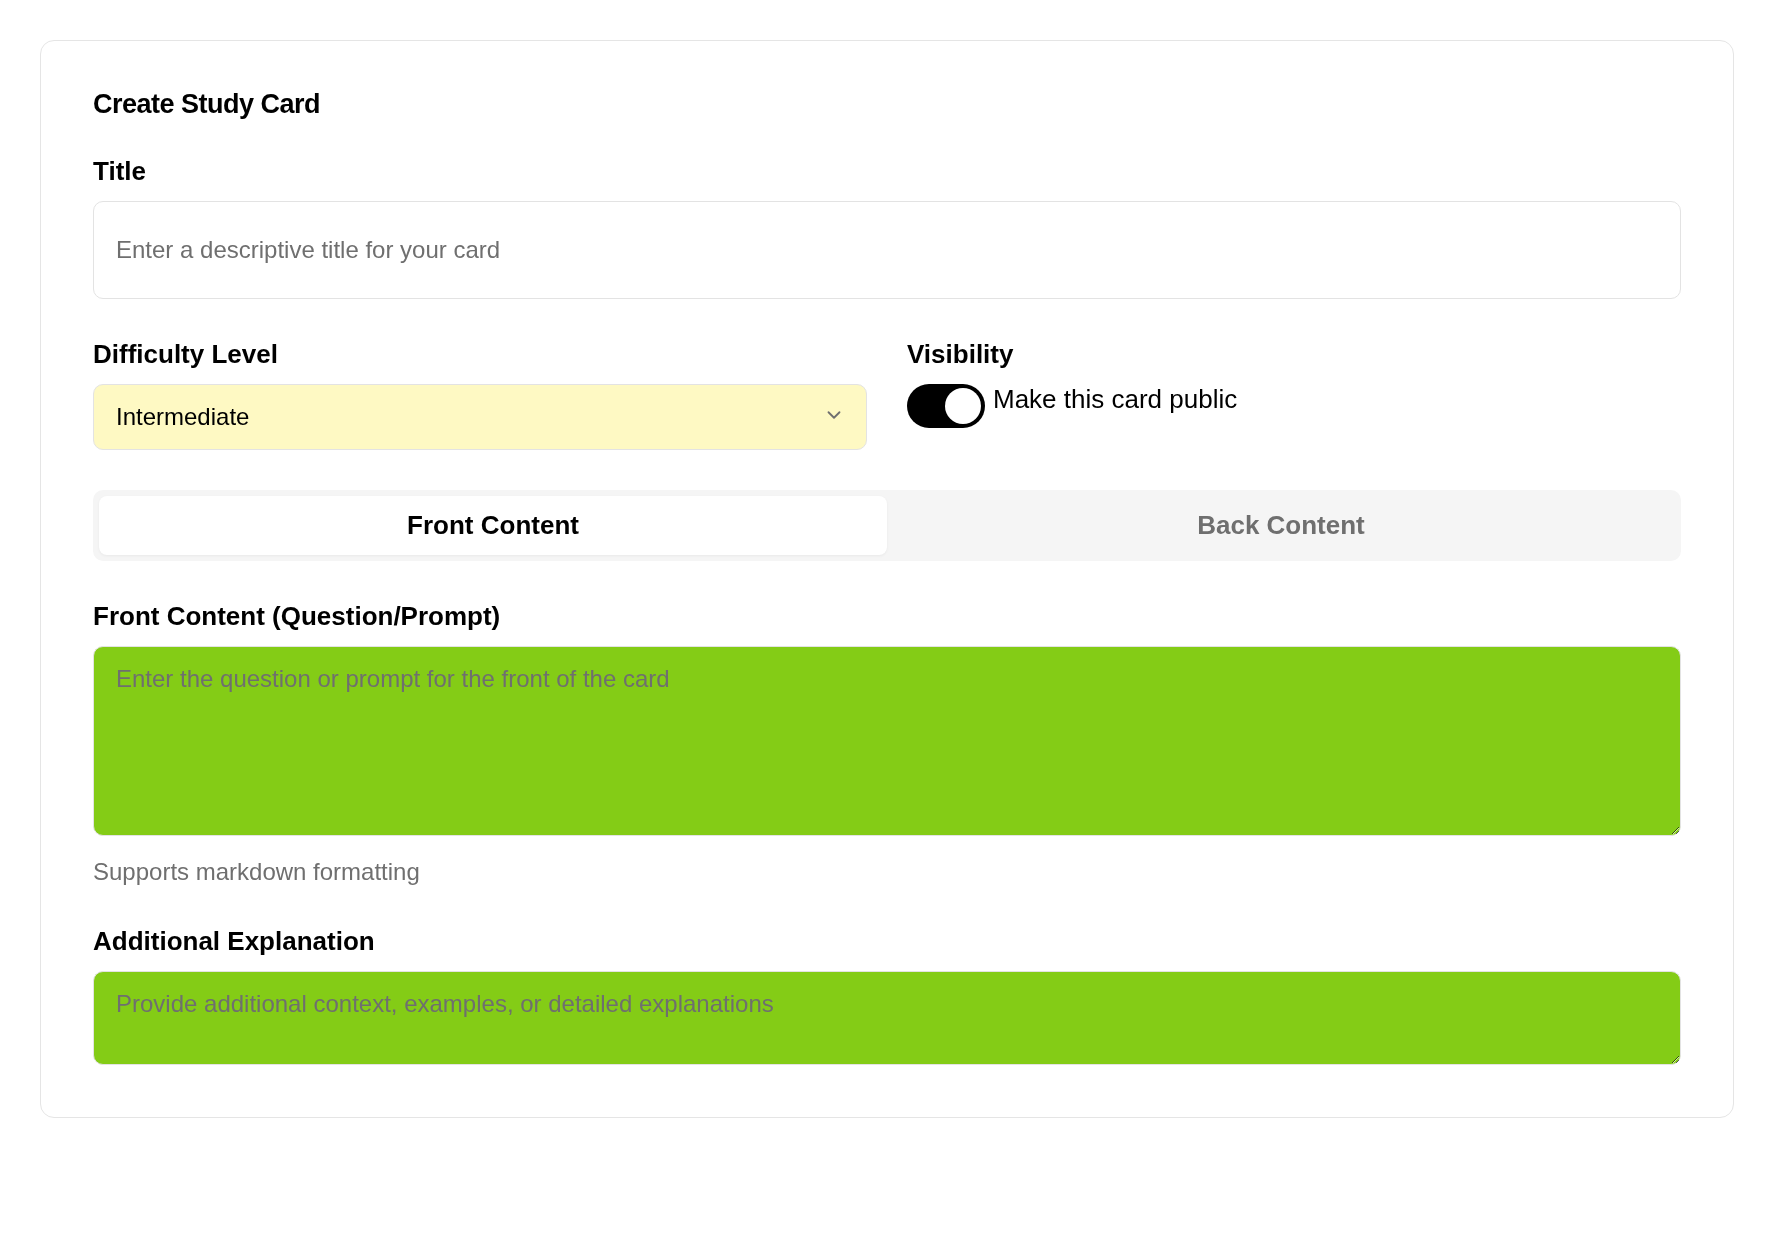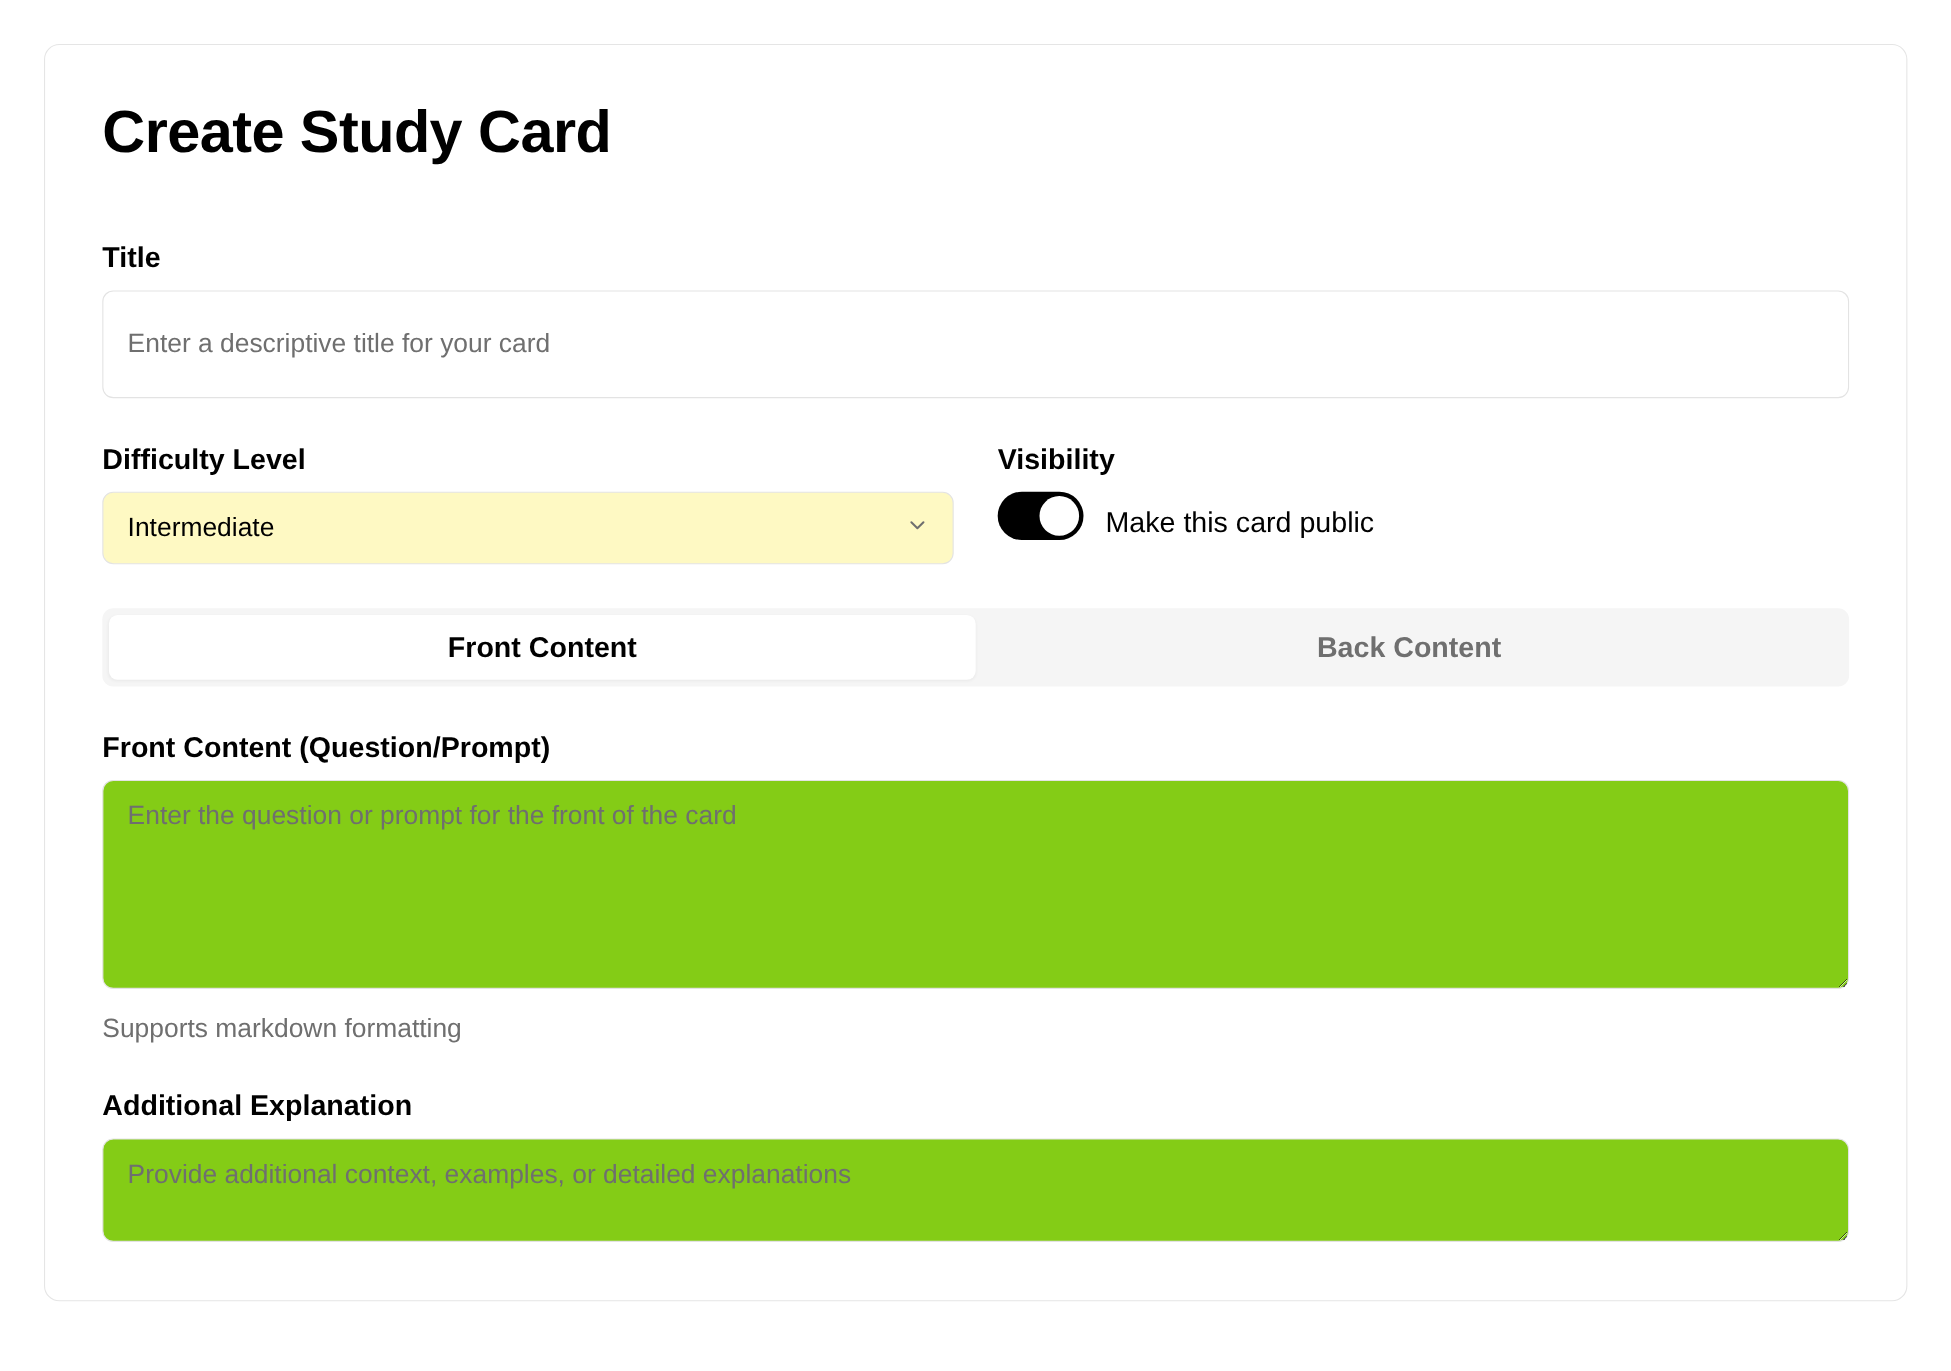--- a/index.html
+++ b/index.html
@@ -14,24 +14,24 @@
       color: #000000;
     }
     .card {
       border: 1px solid #e5e5e5;
       border-radius: 14px;
       padding: 48px 52px;
       max-width: 1694px;
       margin: 0 auto;
     }
     .page-title {
-      font-size: 54px;
+      font-size: 27px;
       font-weight: 700;
       letter-spacing: -0.5px;
-      margin-bottom: 68px;
+      margin-bottom: 36px;
     }
     .field-label {
       font-size: 26px;
       font-weight: 600;
       margin-bottom: 14px;
       display: block;
     }
     .text-input {
       width: 100%;
       border: 1px solid #e3e3e3;
@@ -73,22 +73,22 @@
     .chevron {
       position: absolute;
       right: 22px;
       top: 50%;
       transform: translateY(-50%);
       pointer-events: none;
       color: #6f6f6f;
     }
     .toggle-row {
       display: flex;
-      align-items: flex-end;
-      gap: 20px;
+      align-items: flex-start;
+      gap: 8px;
       margin-top: 6px;
     }
     .toggle {
       width: 78px;
       height: 44px;
       background: #000;
       border-radius: 999px;
       position: relative;
       cursor: pointer;
       flex-shrink: 0;

